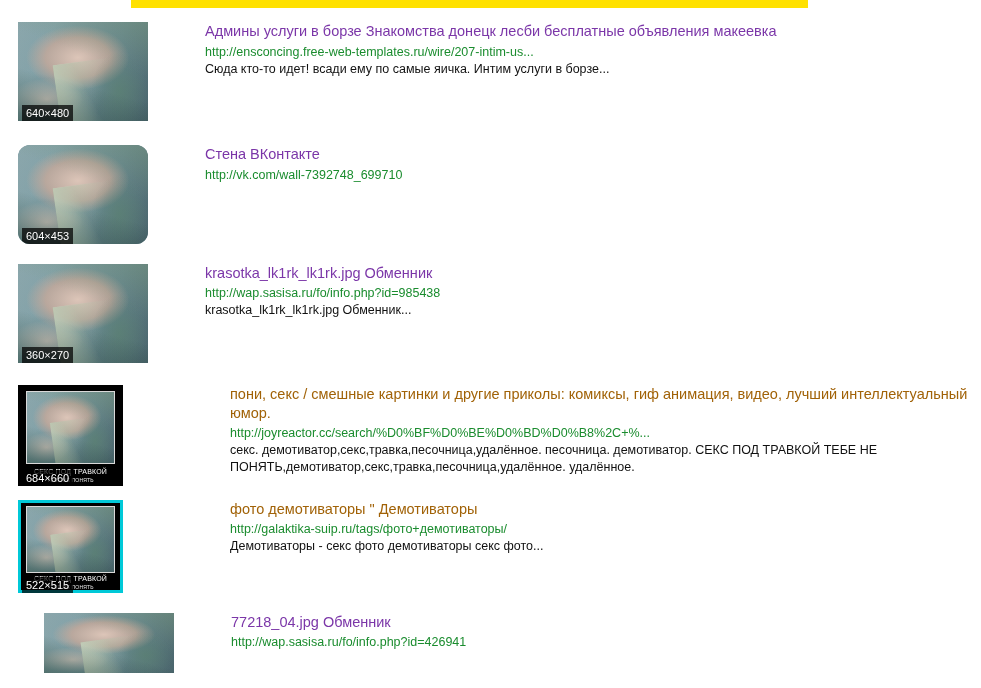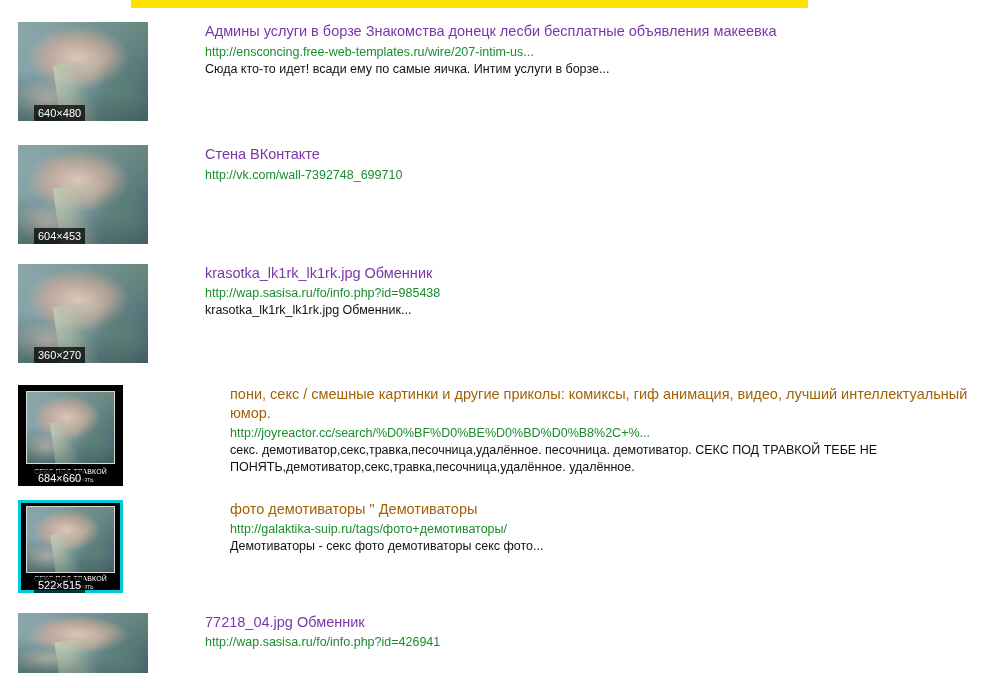--- a/index.html
+++ b/index.html
@@ -77,21 +77,21 @@
     bottom: -6%;
     width: 80%;
     height: 70%;
     background:
       linear-gradient(70deg, rgba(205,216,196,0.85) 0%, rgba(205,216,196,0) 35%),
       linear-gradient(110deg, rgba(176,196,170,0.7) 0%, rgba(176,196,170,0) 45%);
     transform: rotate(-8deg);
   }
   .dim-badge {
     position: absolute;
-    left: 16px;
+    left: 4px;
     bottom: 0;
     background: rgba(0,0,0,0.72);
     color: #ffffff;
     font-size: 11px;
     line-height: 14px;
     padding: 1px 4px;
     font-family: "Liberation Sans", sans-serif;
     white-space: nowrap;
   }
   .demot-inner {
@@ -182,21 +182,21 @@
     </div>
     <div class="text-col" style="margin-left:57px;width:570px;">
       <a class="r-title">Админы услуги в борзе Знакомства донецк лесби бесплатные объявления макеевка</a>
       <a class="r-url" style="margin-top:3px;">http://ensconcing.free-web-templates.ru/wire/207-intim-us...</a>
       <span class="r-snippet">Сюда кто-то идет! всади ему по самые яичка. Интим услуги в борзе...</span>
     </div>
   </div>
 
   <div class="result" style="padding: 24px 0 0 18px;">
     <div class="thumb-wrap" style="width:130px;">
-      <div class="thumb" style="width:130px;height:99px;">
+      <div class="thumb" style="width:130px;height:99px;border-radius:12px;">
         <div class="photo">
             <div class="photo-leaves"></div>
           </div>
         <div class="dim-badge">604×453</div>
       </div>
     </div>
     <div class="text-col" style="margin-left:57px;width:570px;">
       <a class="r-title">Стена ВКонтакте</a>
       <a class="r-url" style="margin-top:3px;">http://vk.com/wall-7392748_699710</a>
     </div>
@@ -258,21 +258,21 @@
         <div class="dim-badge">522×515</div>
       </div>
     </div>
     <div class="text-col" style="margin-left:82px;width:570px;">
       <a class="r-title blue">фото демотиваторы " Демотиваторы</a>
       <a class="r-url" style="margin-top:2px;">http://galaktika-suip.ru/tags/фото+демотиваторы/</a>
       <span class="r-snippet">Демотиваторы - секс фото демотиваторы секс фото...</span>
     </div>
   </div>
 
-  <div class="result" style="padding: 20px 0 0 18px;">
+  <div class="result" style="padding: 20px 0 0 24px; margin-left: 20px;">
     <div class="thumb-wrap" style="width:130px;">
       <div class="thumb" style="width:130px;height:60px;">
         <div class="photo">
             <div class="photo-leaves"></div>
           </div>
       </div>
     </div>
     <div class="text-col" style="margin-left:57px;width:570px;">
       <a class="r-title">77218_04.jpg Обменник</a>
       <a class="r-url" style="margin-top:2px;">http://wap.sasisa.ru/fo/info.php?id=426941</a>

